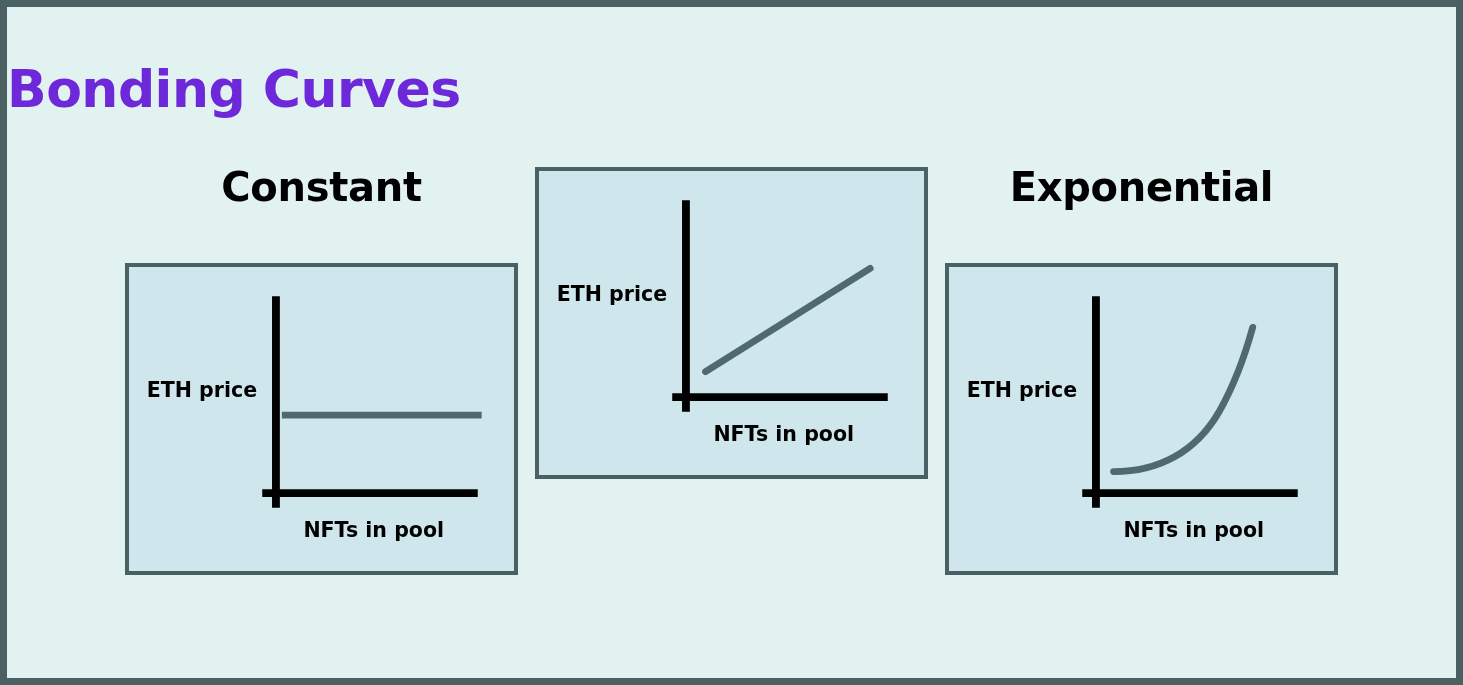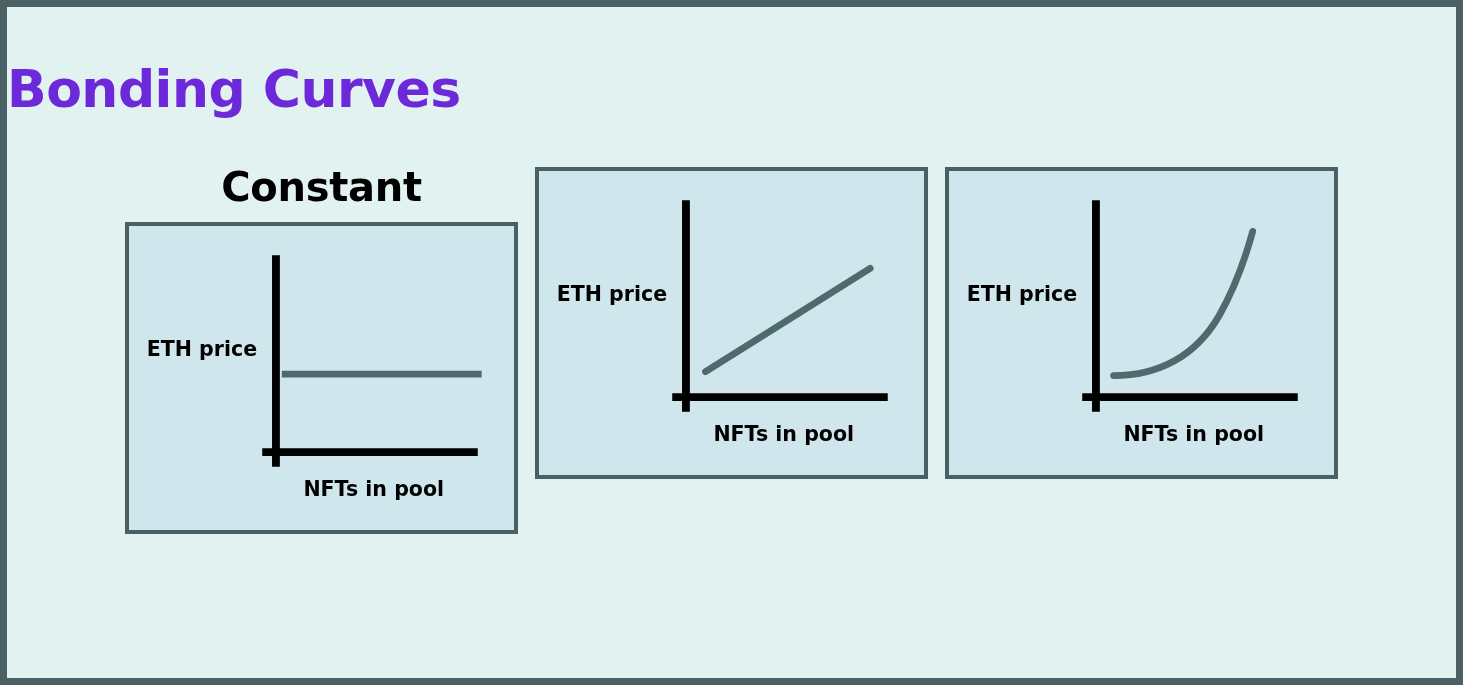--- a/index.html
+++ b/index.html
@@ -46,21 +46,21 @@
     display: flex;
     flex-direction: column;
     align-items: center;
   }
   .panel-title {
     font-size: 40px;
     font-weight: 700;
     color: #000000;
     letter-spacing: -0.3px;
     line-height: 1;
-    margin-bottom: 15px;
+    margin-bottom: 56px;
     text-align: left;
     font-family: "DejaVu Sans", sans-serif;
   }
   .plot-box {
     position: relative;
     width: 393px;
     height: 312px;
     box-sizing: border-box;
     background: #cfe7ec;
     border: 4px solid #4a6063;
@@ -123,20 +123,21 @@
           <line class="axis-line" x1="150" y1="30" x2="150" y2="247"></line>
           <line class="axis-line" x1="136" y1="232" x2="356" y2="232"></line>
           <line class="curve-line" x1="170" y1="206" x2="338" y2="100"></line>
           <text class="axis-label" x="18" y="133">ETH price</text>
           <text class="axis-label" x="178" y="277">NFTs in pool</text>
         </svg>
       </div>
     </div>
 
     <div class="panel">
+      <div class="panel-title">Exponential</div>
       <div class="plot-box">
         <svg class="plot-svg" viewBox="0 0 393 312" preserveAspectRatio="none">
           <line class="axis-line" x1="150" y1="30" x2="150" y2="247"></line>
           <line class="axis-line" x1="136" y1="232" x2="356" y2="232"></line>
           <path class="curve-line" d="M 168 210 C 214 210 252 190 276 148 C 294 116 304 84 310 62"></path>
           <text class="axis-label" x="18" y="133">ETH price</text>
           <text class="axis-label" x="178" y="277">NFTs in pool</text>
         </svg>
       </div>
     </div>

